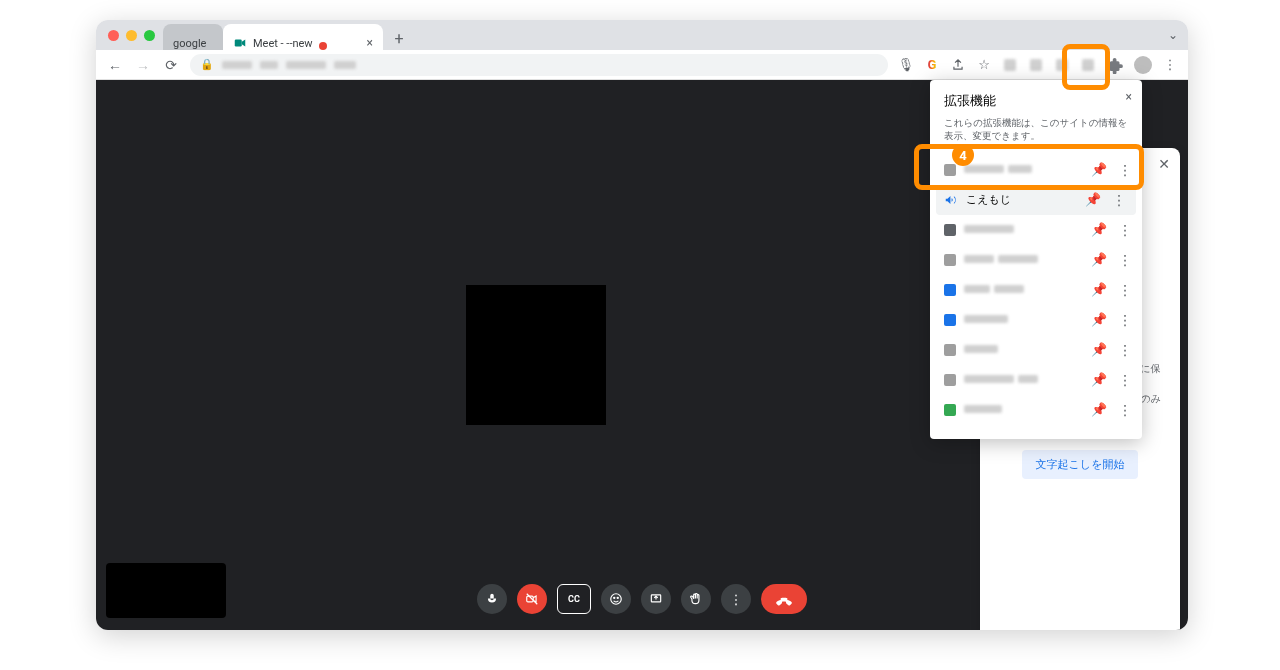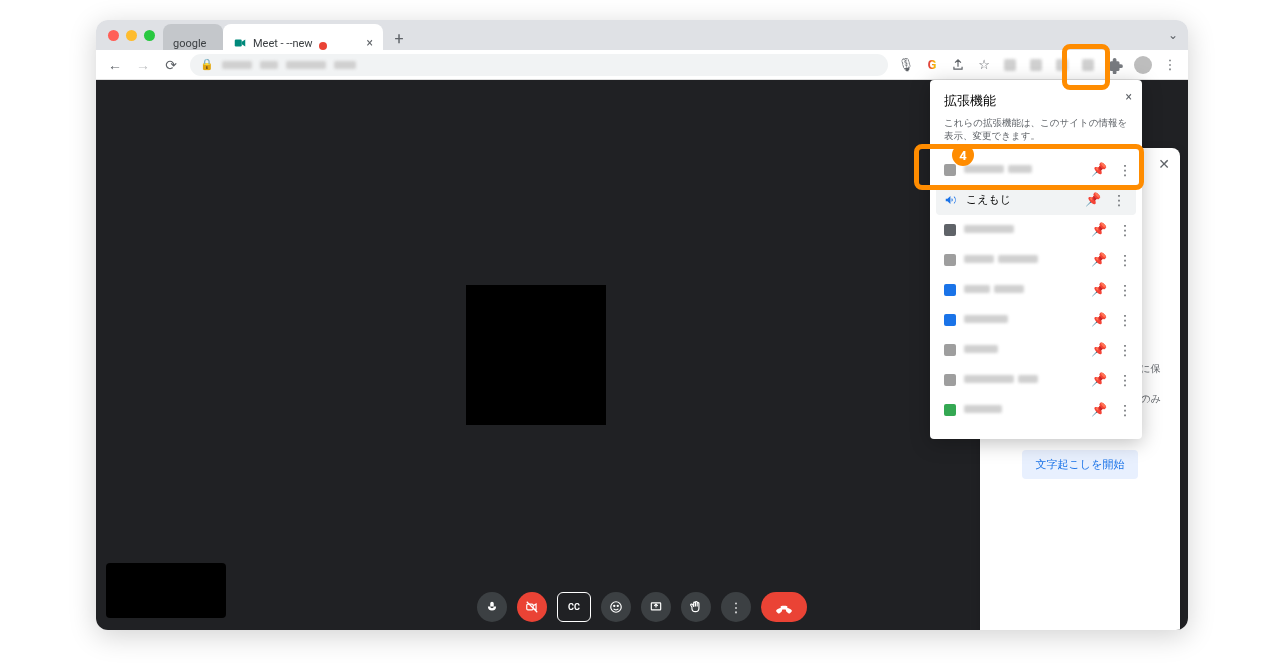--- a/index.html
+++ b/index.html
@@ -28,21 +28,21 @@
   .toolbar-right { display:flex; align-items:center; gap:10px; }
   .t-icon { width:16px; height:16px; display:flex; align-items:center; justify-content:center; color:#5f6368; font-size:13px; }
   .G-badge { font-weight:bold; font-size:13px; background: linear-gradient(90deg,#4285F4,#EA4335,#FBBC05,#34A853); -webkit-background-clip:text; color:transparent; }
   .puzzle { width:18px; height:18px; }
   .avatar-small { width:18px; height:18px; border-radius:50%; background:#bdbdbd; }
   
   .meet-area { position:absolute; left:0; top:60px; right:0; bottom:0; background:#202124; }
   .video-tile { position:absolute; left:370px; top:205px; width:140px; height:140px; background:#000; }
   .self-tile { position:absolute; left:10px; bottom:12px; width:120px; height:55px; background:#000; border-radius:4px; }
   
-  .controls { position:absolute; left:0; right:0; bottom:0; height:46px; display:flex; align-items:center; justify-content:center; gap:10px; }
+  .controls { position:absolute; left:0; right:0; bottom:0; height:46px; display:flex; justify-content:center; gap:10px; }
   .ctrl { width:30px; height:30px; border-radius:50%; background:#3c4043; display:flex; align-items:center; justify-content:center; color:#fff; font-size:13px; }
   .ctrl.red { background:#ea4335; }
   .ctrl.cc { border-radius:6px; width:34px; font-size:9px; font-weight:bold; border:1px solid #fff; background:transparent; }
   .ctrl.hangup { width:46px; border-radius:18px; background:#ea4335; }
   .right-tray { position:absolute; right:14px; bottom:8px; display:flex; gap:18px; align-items:center; color:#e8eaed; }
   .tray-icon { width:20px; height:20px; display:flex; align-items:center; justify-content:center; font-size:16px; position:relative; }
   .badge-1 { position:absolute; top:-5px; right:-6px; background:#5f6368; color:#fff; font-size:8px; border-radius:50%; width:12px; height:12px; display:flex; align-items:center; justify-content:center; }
   
   .side-panel { position:absolute; right:8px; top:68px; width:200px; height:500px; background:#fff; border-radius:8px; box-shadow:0 2px 10px rgba(0,0,0,0.15); padding:10px 12px; font-size:11px; color:#3c4043; }
   .side-close { position:absolute; top:8px; right:10px; font-size:14px; color:#5f6368; }

